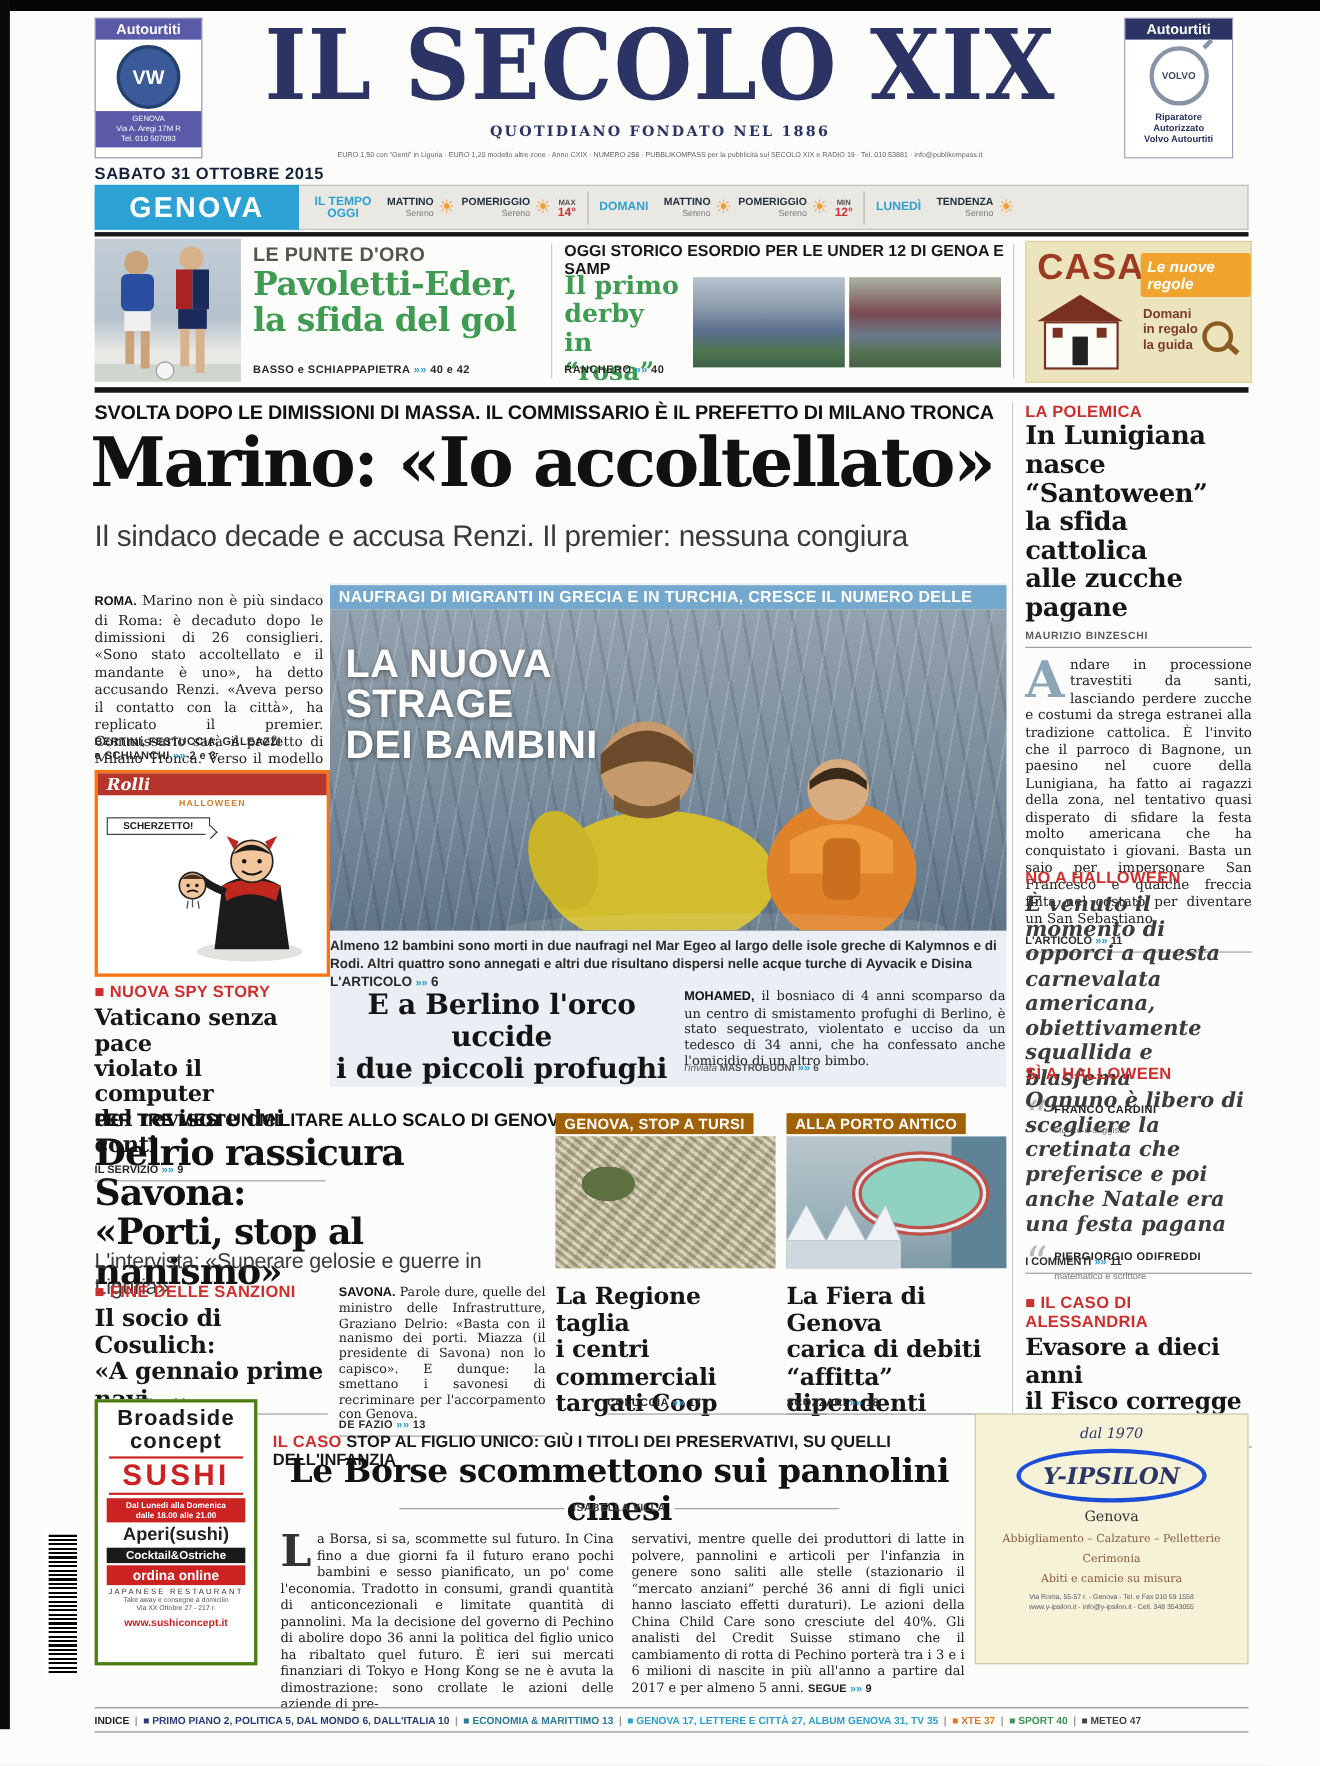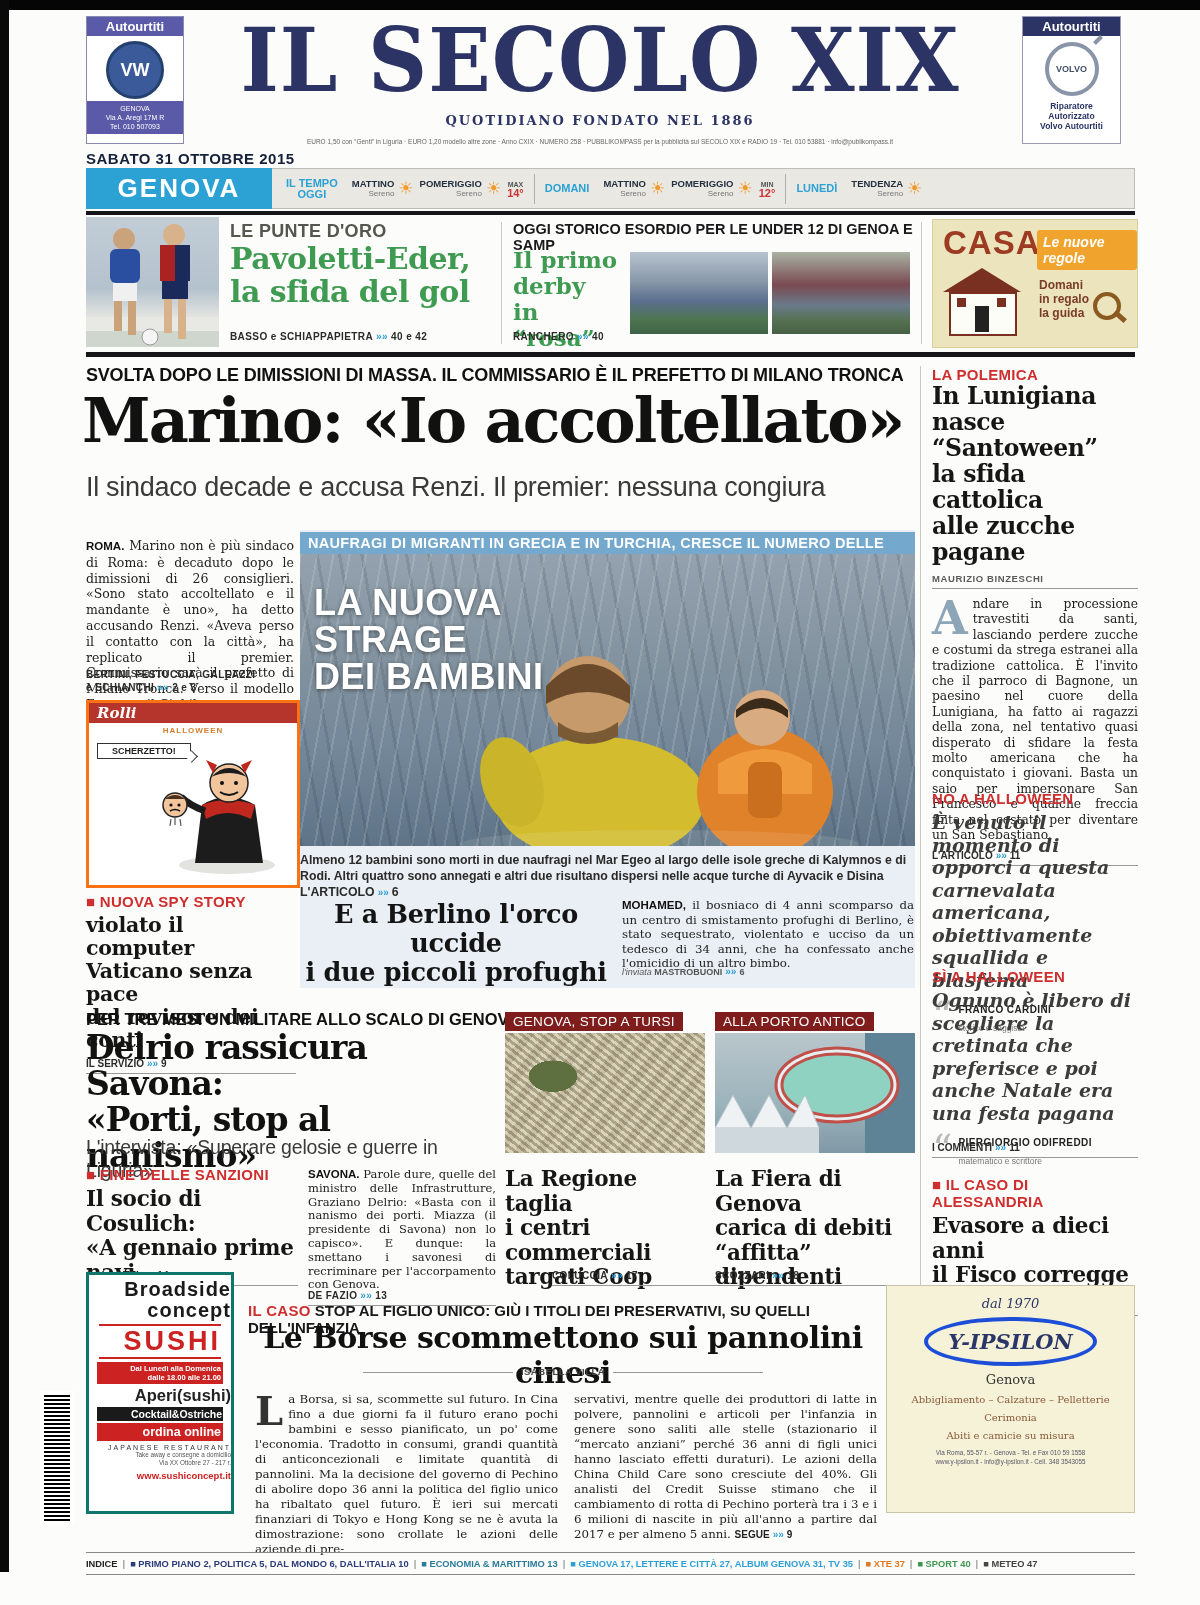--- a/index.html
+++ b/index.html
@@ -134,35 +134,35 @@
   #delrio-head{left:86px;top:1030px;width:415px;font-family:"DejaVu Serif",serif;font-weight:bold;font-size:33px;line-height:36px;letter-spacing:-1px;color:#111;}
   #delrio-deck{left:86px;top:1136px;width:415px;font-size:19.5px;color:#3a3a3a;letter-spacing:-.2px;}
   #cosulich{left:86px;top:1166px;width:212px;}
   .mid-head{font-family:"DejaVu Serif",serif;font-weight:bold;font-size:21.5px;line-height:24.5px;color:#161616;letter-spacing:-.3px;margin-top:4px;}
   #cosulich-by{left:86px;top:1270px;width:212px;}
   #savona{left:308px;top:1168px;width:188px;font-family:"DejaVu Serif",serif;font-size:11.5px;line-height:13.8px;text-align:justify;color:#222;}
   #savona-by{left:308px;top:1270px;width:188px;margin-top:20px;}
   .by-hr{border-bottom:1px solid #999;padding-bottom:4px;}
 
   
-  .photo-label{position:absolute;background:#7f1d1d;color:#fff;font-weight:normal;font-size:13.5px;padding:2px 8px;letter-spacing:.3px;}
+  .photo-label{position:absolute;background:#a16207;color:#fff;font-weight:bold;font-size:13.5px;padding:2px 8px;letter-spacing:.3px;}
   #tursi-label{left:505px;top:1012px;}
   #fiera-label{left:715px;top:1012px;}
   #tursi-photo{left:505px;top:1033px;width:200px;height:120px;background-color:#cfc8a8;
     background-image:radial-gradient(ellipse 40px 26px at 24% 36%,#5f7040 0 60%,rgba(95,112,64,0) 61%),
       repeating-linear-gradient(38deg,rgba(90,80,60,.30) 0 3px,rgba(255,255,255,.22) 3px 6px),
       repeating-linear-gradient(128deg,rgba(120,100,70,.25) 0 8px,transparent 8px 16px);}
   #fiera-photo{left:715px;top:1033px;width:200px;height:120px;background:linear-gradient(180deg,#b9c7cc,#9cb3bb 60%,#7f99a6);overflow:hidden;}
   #tursi-head{left:505px;top:1163px;width:205px;}
   #fiera-head{left:715px;top:1163px;width:205px;}
   #tursi-by{left:505px;top:1270px;width:200px;margin-left:47px;}
   #fiera-by{left:715px;top:1270px;width:200px;}
 
   
-  #sushi{left:86px;top:1272px;width:148px;height:242px;border:3px solid #0f766e;background:#fff;text-align:right;box-sizing:border-box;padding-top:4px;}
+  #sushi{left:86px;top:1272px;width:148px;height:242px;border:3px solid #4d7c0f;background:#fff;text-align:center;box-sizing:border-box;padding-top:4px;}
   .s-b{font-weight:bold;font-size:20px;line-height:21px;color:#1a1a1a;letter-spacing:1px;}
   .s-title{color:#cc2222;font-weight:bold;font-size:27px;letter-spacing:3px;border-top:2px solid #cc2222;border-bottom:2px solid #cc2222;margin:3px 10px;}
   .s-promo{background:#cc2222;color:#fff;font-weight:bold;font-size:7.5px;line-height:9px;margin:2px 8px;padding:2px;}
   .s-aperi{font-weight:bold;font-size:16.5px;color:#222;margin-top:2px;}
   .s-cock{background:#1a1a1a;color:#fff;font-weight:bold;font-size:10.5px;margin:2px 8px;padding:1px;}
   .s-ordina{background:#cc2222;color:#fff;font-weight:bold;font-size:12.5px;margin:2px 8px;padding:2px;}
   .s-jr{font-size:7px;letter-spacing:2px;color:#333;margin-top:3px;}
   .s-sm{font-size:6.3px;color:#555;line-height:8px;}
   .s-web{color:#cc2222;font-weight:bold;font-size:9.5px;margin-top:3px;}
   #barcode{left:44px;top:1395px;width:26px;height:126px;background:repeating-linear-gradient(180deg,#000 0 2px,#fff 2px 4px);outline:4px solid #fff;}
@@ -410,22 +410,22 @@
         <circle cx="32" cy="60" r="1.6" fill="#111"></circle>
       <path d="M23,66 Q28,63 33,66" stroke="#111" stroke-width="1.5" fill="none"></path>
       <path d="M28,72 l0,8 M24,74 l-1,7 M33,74 l1,7" stroke="#555" stroke-width="1.2"></path>
     </svg>
   </div>
   <div class="abs" id="spy">
     <div class="red-kick">
       <span class="red-sq">■</span> <span>NUOVA SPY STORY</span>
     </div>
     <div class="spy-head">
-      <div>violato il computer</div>
-        <div>Vaticano senza pace</div>
+      <div>Vaticano senza pace</div>
+        <div>violato il computer</div>
         <div>del revisore dei conti</div>
     </div>
     <div class="ref-line">
       <span>IL SERVIZIO</span><span class="chev">»»</span><span>9</span>
     </div>
   </div>
 
   <div class="abs" id="mig-panel"></div>
   <div class="abs" id="mig-kicker">NAUFRAGI DI MIGRANTI IN GRECIA E IN TURCHIA,  CRESCE IL NUMERO DELLE VITTIME</div>
   <div class="abs" id="mig-photo">

